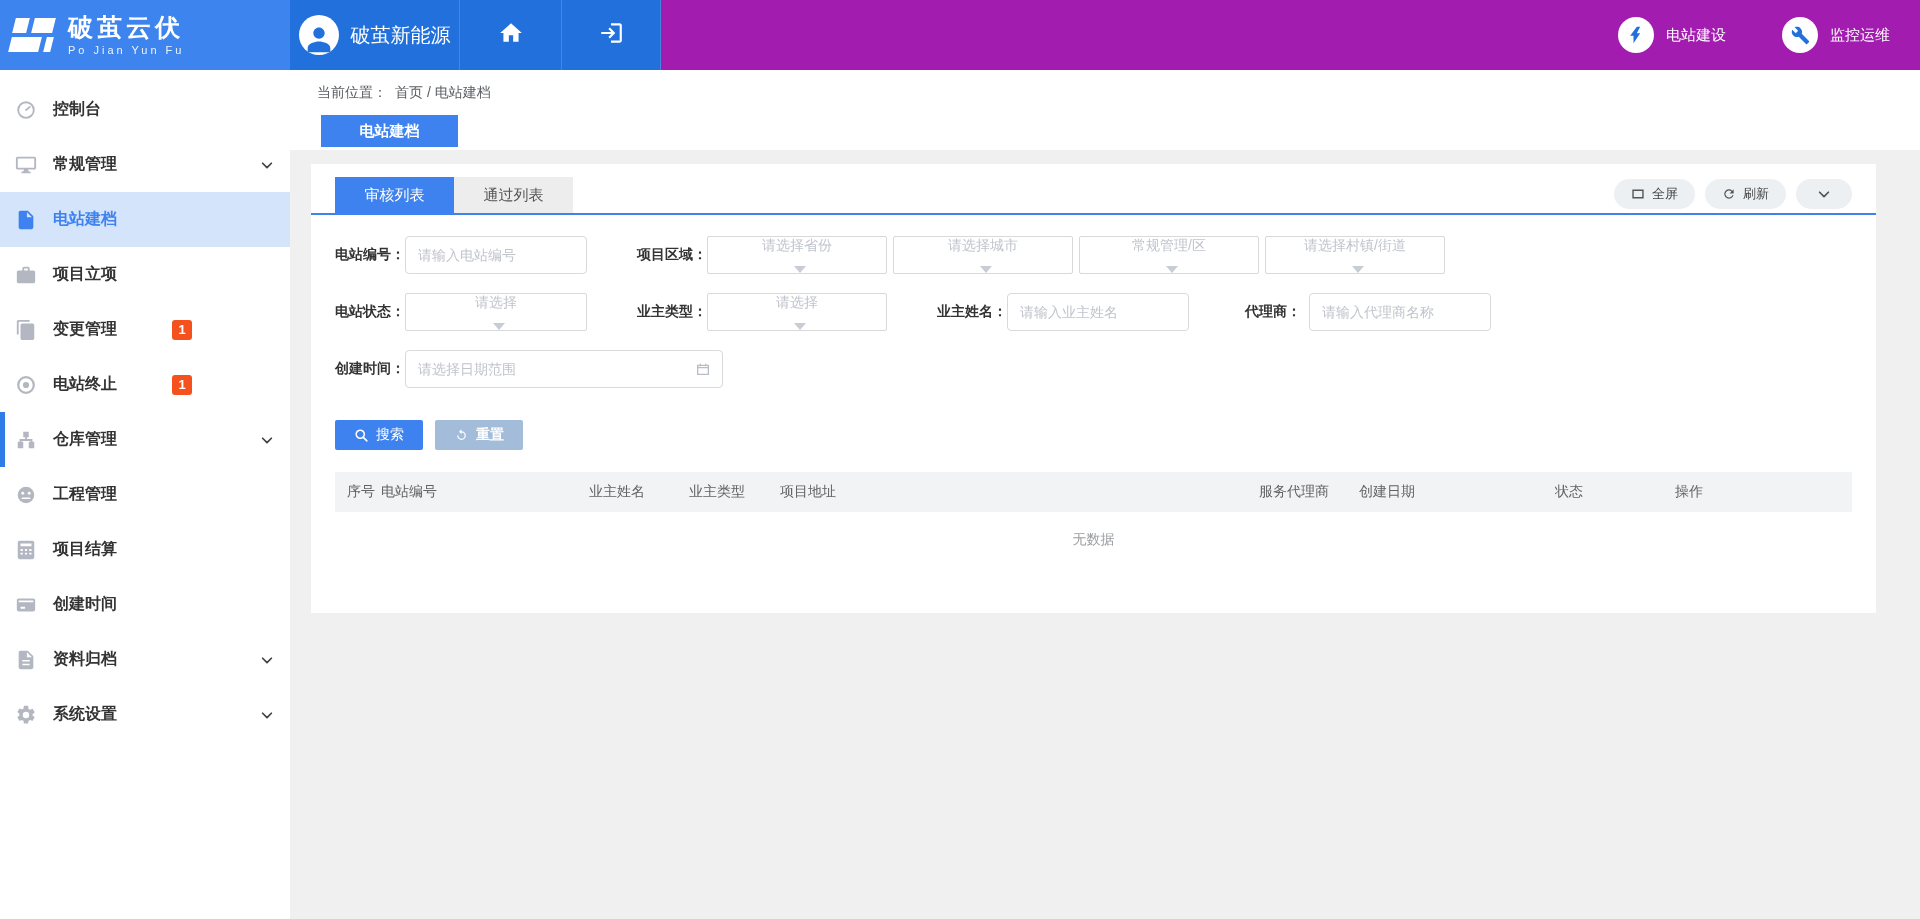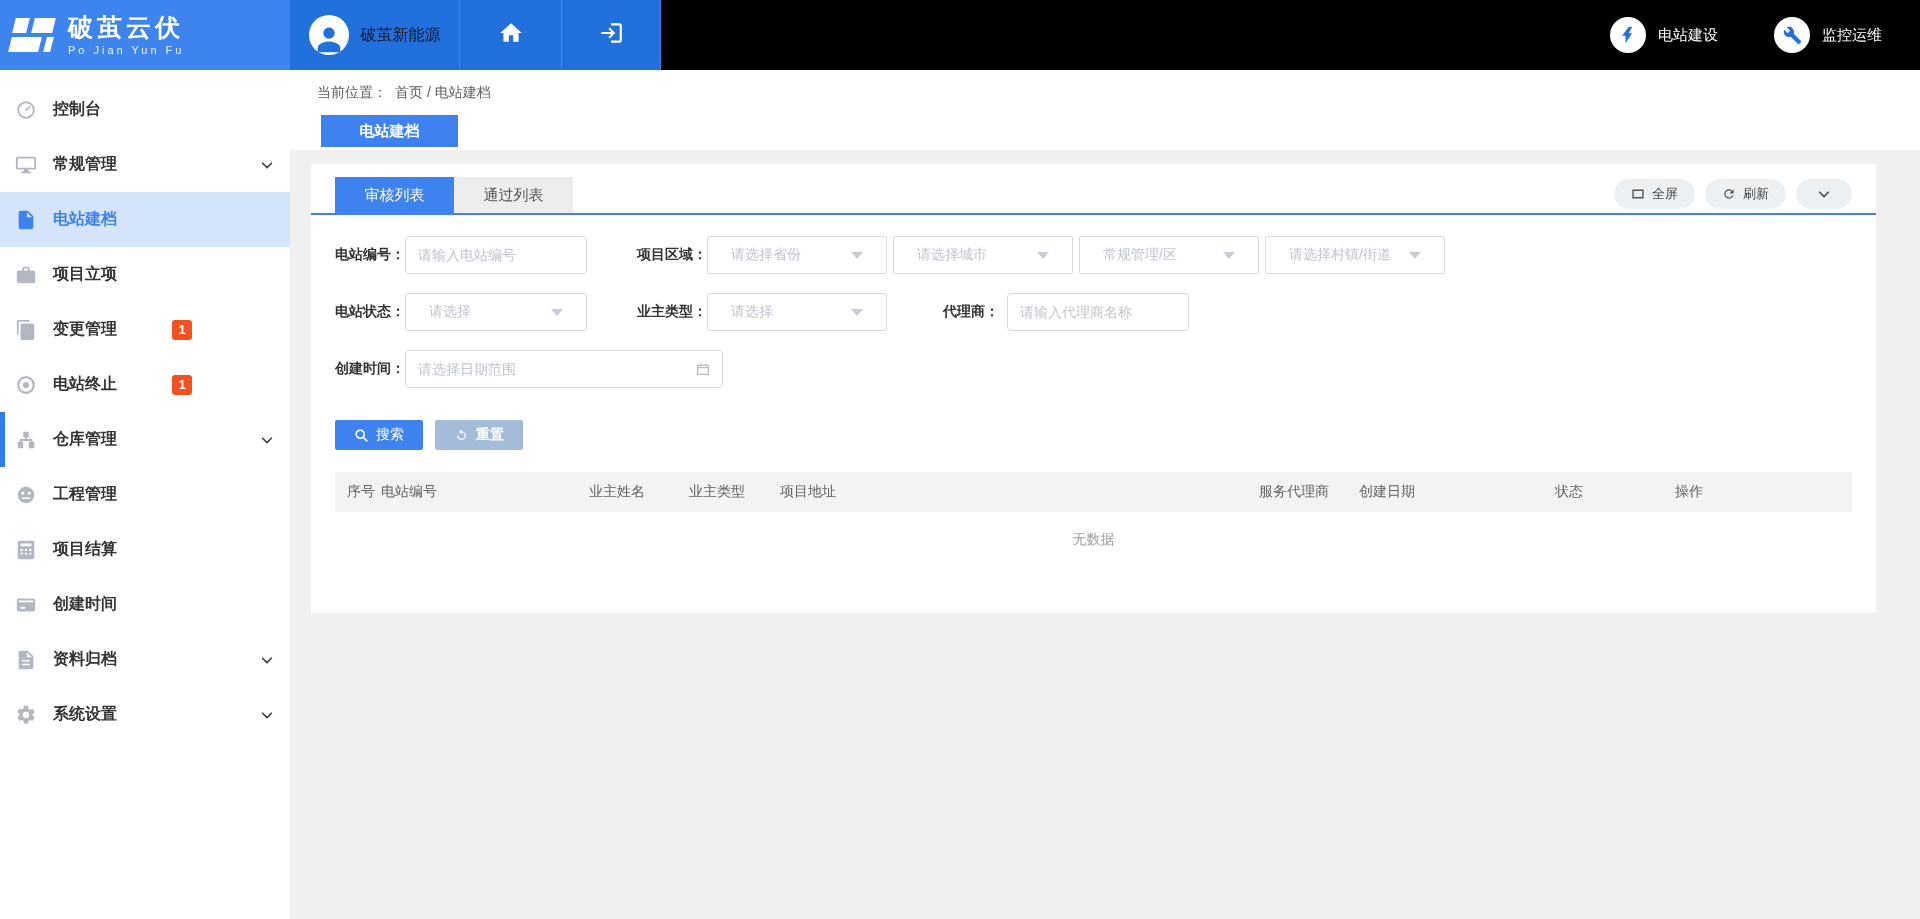--- a/index.html
+++ b/index.html
@@ -17,23 +17,23 @@
   .lm4 { left:37px; top:22px; width:7px;  height:15px; }
   .logo-cn { color:#fff; font-size:25px; font-weight:bold; letter-spacing:4px; line-height:1.1; }
   .logo-en { color:rgba(255,255,255,.9); font-size:11px; letter-spacing:3px; margin-top:2px; }
 
   .hdr-sections { display:flex; background:#2170dc; }
   .hdr-sec { display:flex; align-items:center; justify-content:center; border-right:1px solid rgba(255,255,255,.16); cursor:pointer; }
   .sec-user { width:170px; gap:12px; }
   .sec-home { width:102px; }
   .sec-exit { width:99px; }
   .avatar { width:40px; height:40px; border-radius:50%; background:#fff; display:flex; align-items:flex-end; justify-content:center; overflow:hidden; }
-  .company { color:#0f172a; font-size:16px; white-space:nowrap; }
-
-  .hdr-rest { flex:1; background:#000000; display:flex; align-items:center; justify-content:flex-end; gap:56px; padding-right:38px; }
+  .company { color:#ffffff; font-size:20px; white-space:nowrap; }
+
+  .hdr-rest { flex:1; background:#a21caf; display:flex; align-items:center; justify-content:flex-end; gap:56px; padding-right:30px; }
   .hdr-nav { display:flex; align-items:center; gap:12px; cursor:pointer; }
   .hdr-nav span { color:#fff; font-size:15px; }
   .circle-icon { width:36px; height:36px; border-radius:50%; background:#fff; display:flex; align-items:center; justify-content:center; }
 
   
   .app-body { display:flex; height:849px; }
 
   .sidebar { width:290px; background:#fff; padding-top:12px; flex:none; }
   .side-item { position:relative; height:55px; display:flex; align-items:center; padding-left:14px; cursor:pointer; color:#333; }
   .s-icon { width:24px; height:24px; color:#b2b7c1; margin-right:15px; flex:none; display:flex; align-items:center; justify-content:center; }
@@ -66,21 +66,21 @@
   .panel-body { padding:21px 24px 45px 24px; }
   .form-row { display:flex; align-items:center; margin-bottom:19px; }
   .fg { display:flex; align-items:center; }
   .fg + .fg { margin-left:50px; }
   .fg-label { width:62px; text-align:right; font-size:14px; font-weight:bold; color:#333; margin-right:8px; white-space:nowrap; flex:none; }
   .ctl { height:38px; border:1px solid #d9d9d9; border-radius:4px; background:#fff; font-size:14px; color:#333; padding:0 12px; outline:none; }
   .ctl::placeholder { color:#c0c4cc; }
   .w-input { width:182px; }
   .w-date { width:318px; padding-right:38px; }
   .select { width:180px; height:38px; border:1px solid #d9d9d9; border-radius:2px; background:#fff;
-    display:flex; align-items:center; justify-content:space-between; padding:0 23px; cursor:pointer; }
+    display:flex; align-items:center; justify-content:space-between; padding:0 23px; cursor:pointer;flex-direction:column; }
   .select + .select { margin-left:6px; }
   .select .ph { font-size:14px; color:#c0c4cc; white-space:nowrap; overflow:hidden; }
   .caret { width:0; height:0; border-left:6px solid transparent; border-right:6px solid transparent; border-top:7px solid #c8ccd4; flex:none; margin-left:6px; }
   .date-wrap { position:relative; display:flex; align-items:center; }
   .cal-icon { position:absolute; right:12px; color:#b8bdc6; display:flex; }
 
   .btn-row { display:flex; align-items:center; margin-top:32px; }
   .btn { height:30px; display:inline-flex; align-items:center; justify-content:center; gap:7px;
     font-size:14px; border:none; border-radius:2px; cursor:pointer; padding:0 19px; }
   .btn-search { background:#3d82ee; color:#fff; }
@@ -378,20 +378,24 @@
               </div>
             </div>
             <div class="fg">
               <span class="fg-label">业主类型：</span>
               <div class="select">
                 <span class="ph">请选择</span>
                 <span class="caret"></span>
               </div>
             </div>
             <div class="fg">
+              <span class="fg-label">业主姓名：</span>
+              <input class="ctl w-input" placeholder="请输入业主姓名" style="">
+            </div>
+            <div class="fg">
               <span class="fg-label">代理商：</span>
               <input class="ctl w-input" placeholder="请输入代理商名称" style="">
             </div>
           </div>
 
           <div class="form-row">
             <div class="fg">
               <span class="fg-label">创建时间：</span>
               <span class="date-wrap">
                 <input class="ctl w-date" placeholder="请选择日期范围" style="">

